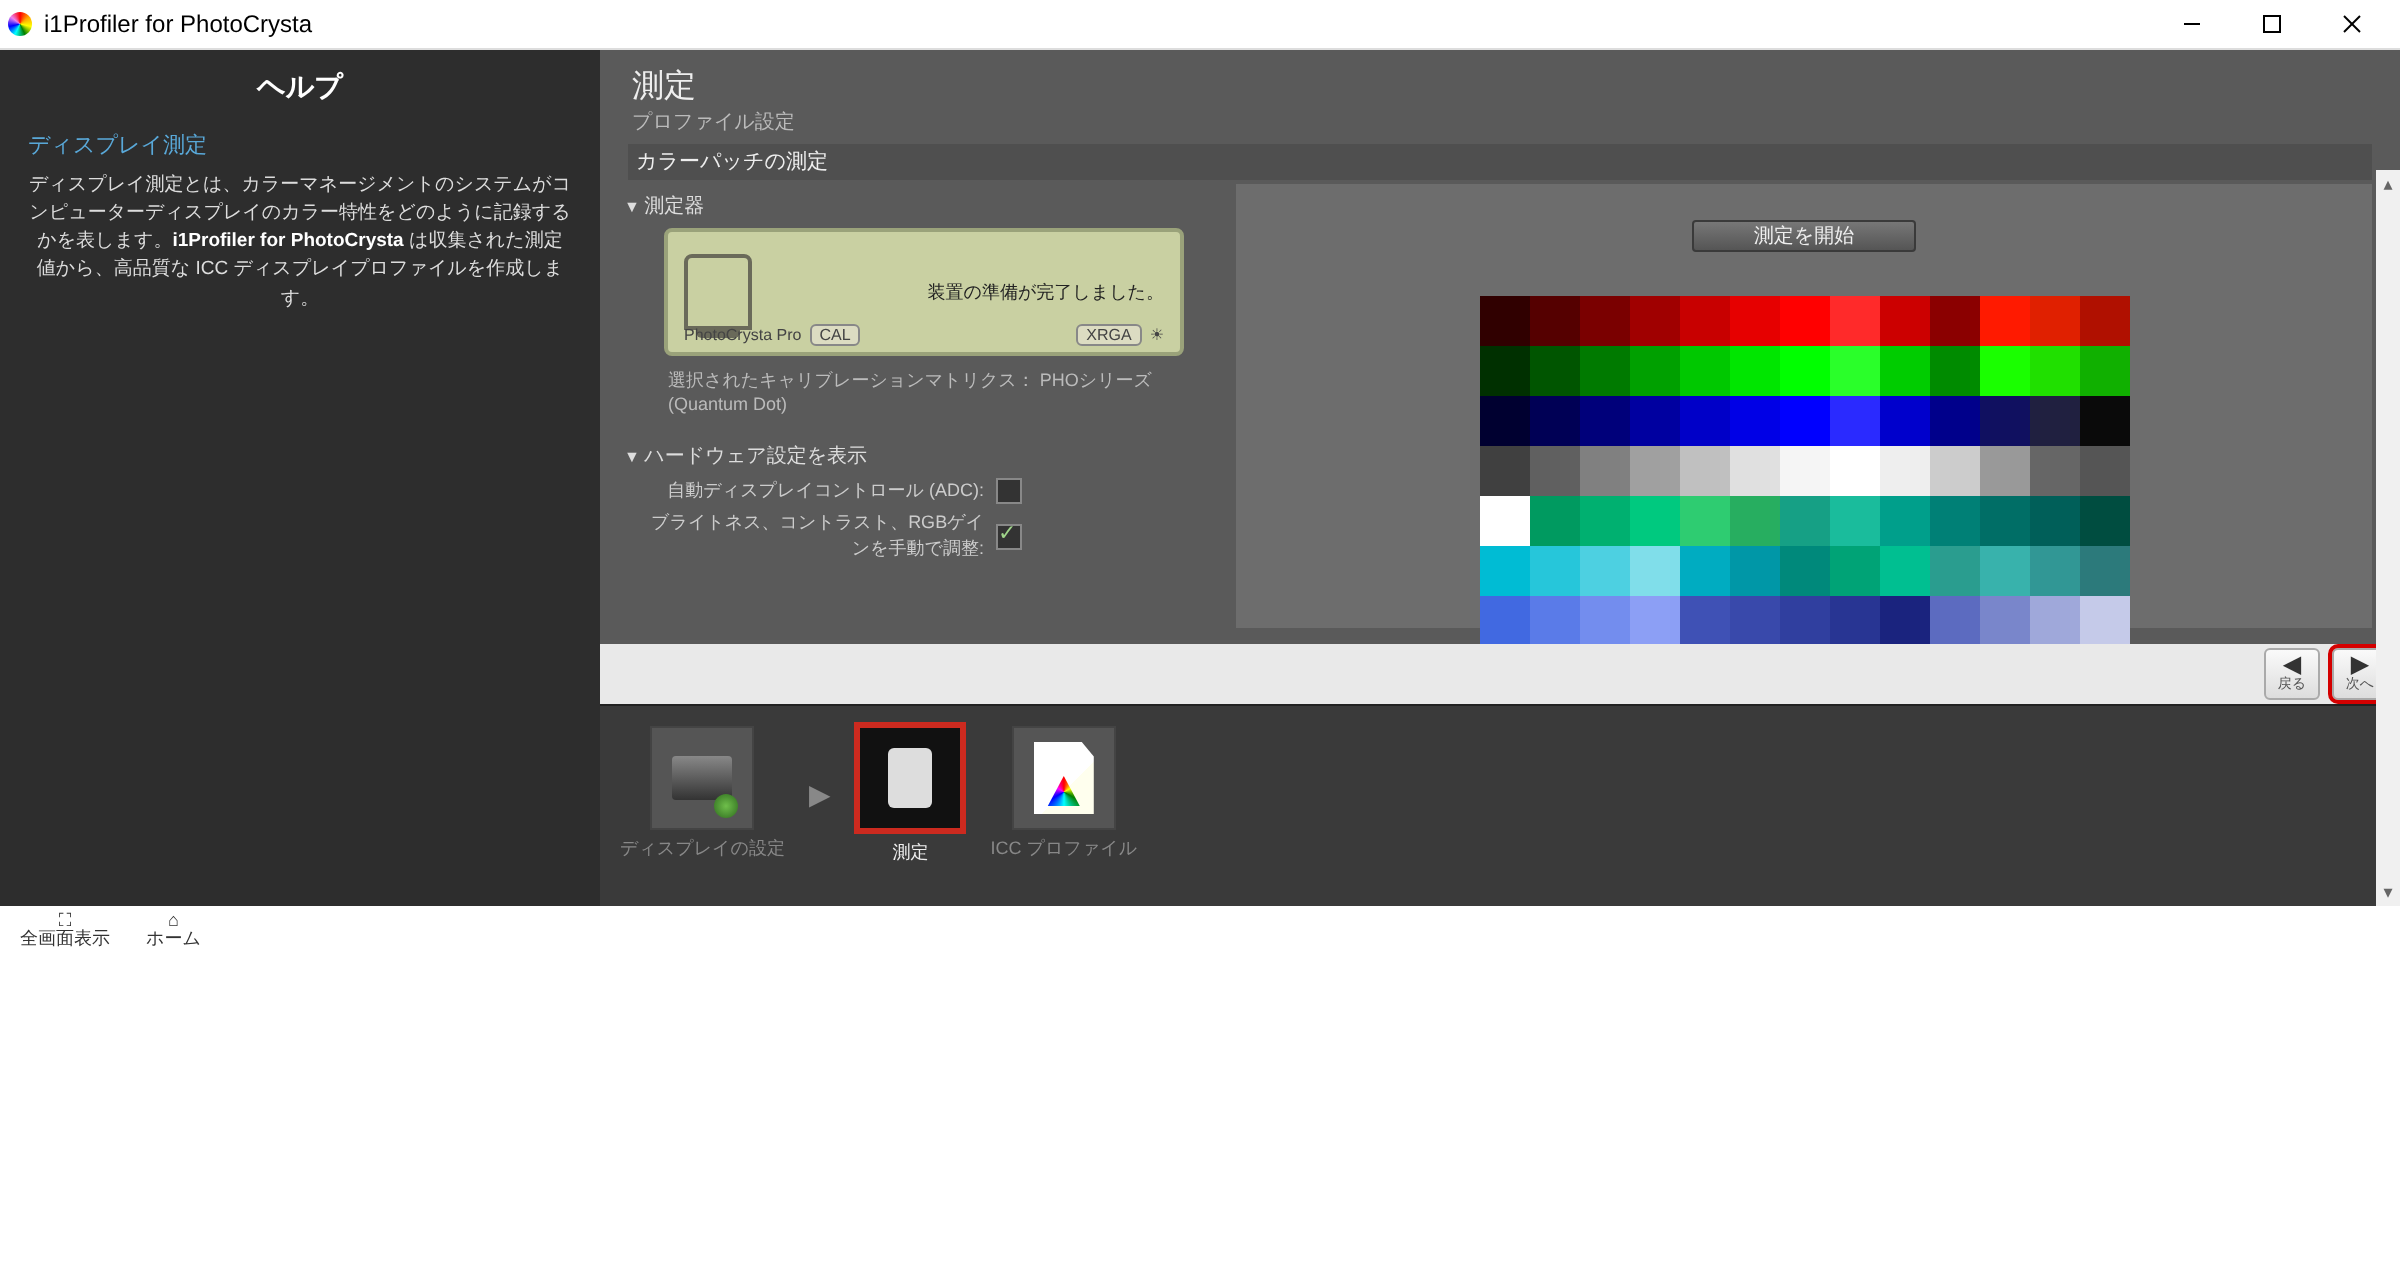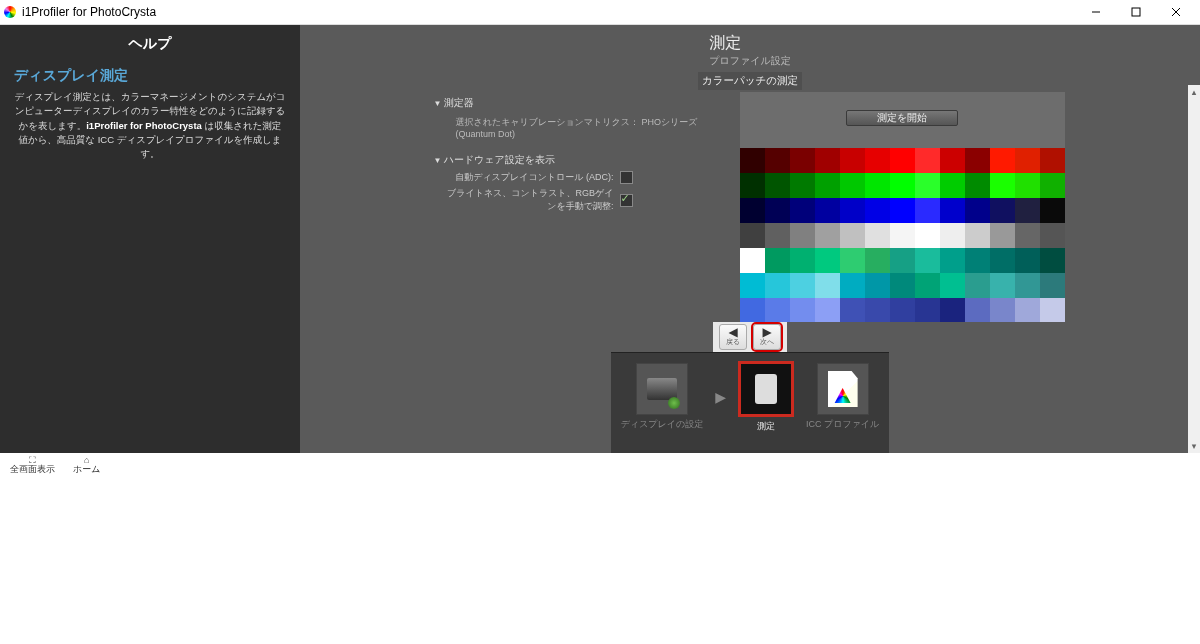--- a/index.html
+++ b/index.html
@@ -5,24 +5,24 @@
   html,body{margin:0;padding:0;width:1200px;height:644px;font-family:"Meiryo","Yu Gothic",sans-serif;background:#fff;overflow:hidden;font-size:11px;color:#ccc;}
   .titlebar{height:24px;background:#fff;color:#000;display:flex;align-items:center;padding:0 4px;font-size:12px;border-bottom:1px solid #ddd;}
   .titlebar .logo{width:12px;height:12px;border-radius:50%;background:conic-gradient(red,orange,yellow,green,cyan,blue,violet,red);margin-right:6px;}
   .titlebar .spacer{flex:1;}
   .winbtn{width:40px;height:22px;display:flex;align-items:center;justify-content:center;color:#000;}
   .winbtn svg{width:10px;height:10px;}
   .app{display:flex;height:428px;}
   .help{width:300px;background:#2d2d2d;color:#ddd;display:flex;flex-direction:column;}
   .help h1{font-size:14px;font-weight:bold;text-align:center;margin:10px 0 8px;color:#fff;}
   .help .helpbody{padding:0 14px;font-size:9.5px;line-height:1.5;}
-  .help .subhead{color:#59a8d8;font-size:14px;font-weight:bold;margin:4px 0;display:block;}
+  .help .subhead{color:#59a8d8;font-size:11px;font-weight:normal;margin:4px 0;display:block;}
   .help p{margin:0 0 8px;text-align:center;}
   .help b{color:#fff;}
-  .main{flex:1;background:#5a5a5a;display:flex;flex-direction:column;position:relative;align-items:center;}
+  .main{flex:1;background:#5a5a5a;display:flex;flex-direction:column;position:relative;}
   .main-header{padding:8px 16px 4px;color:#eee;}
   .main-header .mh-title{font-size:16px;}
   .main-header .mh-sub{font-size:10px;color:#bbb;}
   .content-row{display:flex;flex:1;overflow:hidden;}
   .settings-col{width:290px;padding:0 12px;color:#ccc;font-size:10px;}
   .sec-title{background:#4f4f4f;padding:2px 4px;margin:6px 0 4px;font-size:10.5px;color:#eee;}
   .preview-col{flex:1;background:#6d6d6d;margin:2px 14px 8px 4px;position:relative;display:flex;flex-direction:column;align-items:center;}
   .disclosure{font-size:10px;color:#ddd;margin:6px 0 4px;}
   .disclosure::before{content:"▼ ";font-size:8px;}
   .device-box{width:240px;height:52px;background:#c9d0a2;border:2px solid #9aa27a;border-radius:4px;display:flex;align-items:center;padding:4px 8px;color:#333;font-size:9px;position:relative;margin-left:20px;}
@@ -104,20 +104,31 @@
     <div class="main-header">
       <div class="mh-title">測定</div>
       <div class="mh-sub">プロファイル設定</div>
     </div>
     <div class="sec-title" style="margin:0 14px;">カラーパッチの測定</div>
 
     <div class="content-row">
 
       <div class="settings-col">
         <div class="disclosure">測定器</div>
+        <div class="device-box">
+          <div class="dev-icon"></div>
+          <div class="dev-msg">装置の準備が完了しました。</div>
+          <div class="device-footer">
+            <span>PhotoCrysta Pro</span>
+            <span class="pill">CAL</span>
+            <span style="flex:1"></span>
+            <span class="pill">XRGA</span>
+            <span>☀</span>
+          </div>
+        </div>
         <div class="matrix-line">選択されたキャリブレーションマトリクス：  PHOシリーズ(Quantum Dot)</div>
 
         <div class="disclosure" style="margin-top:14px;">ハードウェア設定を表示</div>
         <div class="hw-row">
           <span class="hwlabel">自動ディスプレイコントロール (ADC):</span>
           <span class="chk"></span>
         </div>
         <div class="hw-row">
           <span class="hwlabel">ブライトネス、コントラスト、RGBゲインを手動で調整:</span>
           <span class="chk on"></span>

